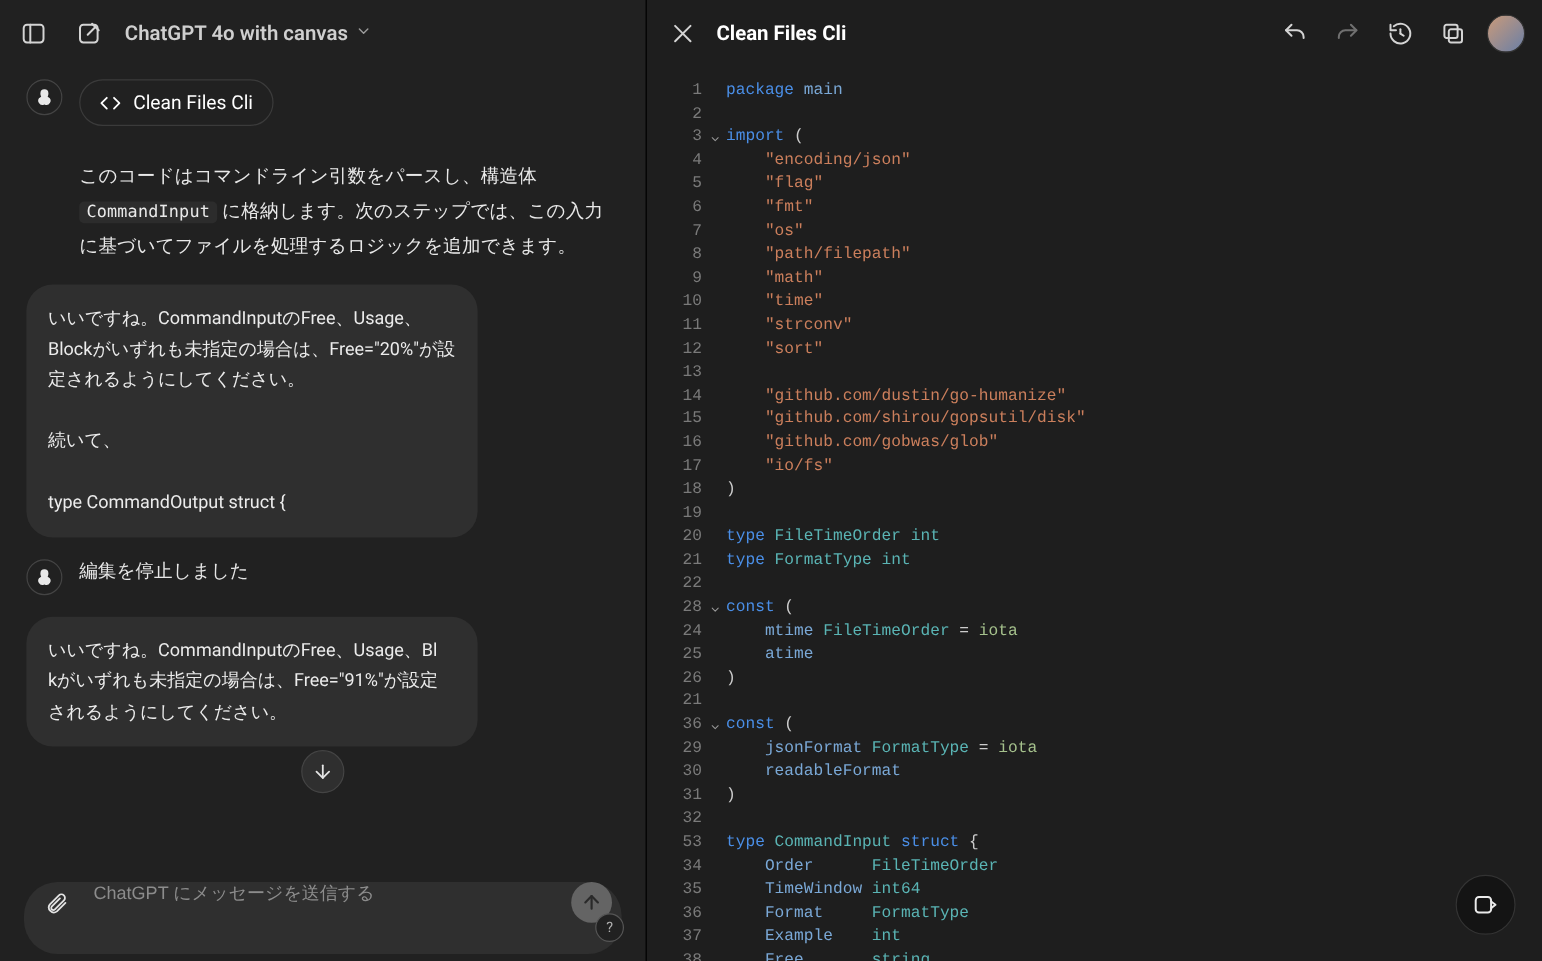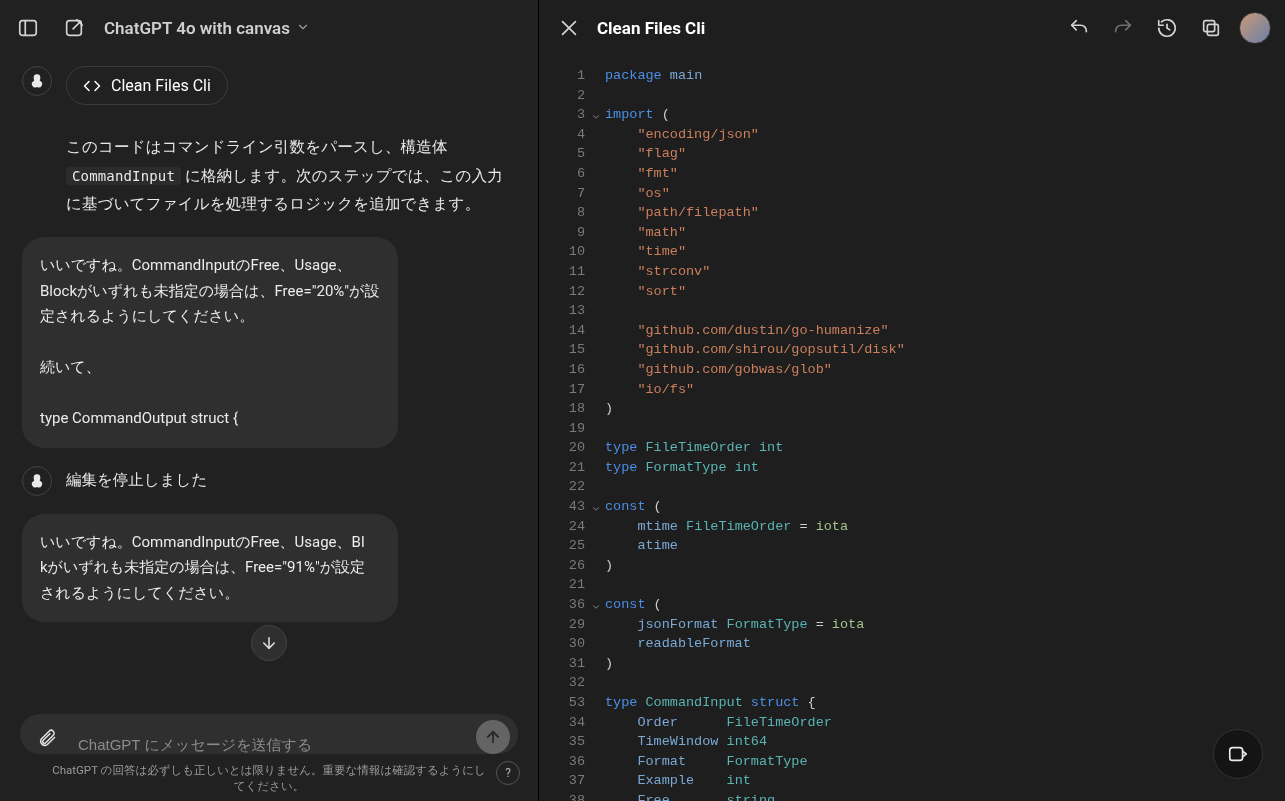--- a/index.html
+++ b/index.html
@@ -43,25 +43,25 @@
   .row{display:flex;gap:14px;margin-bottom:18px;}
   .avatar{width:28px;height:28px;border-radius:50%;border:1px solid #444;display:flex;align-items:center;justify-content:center;flex:0 0 28px;background:#212121;}
   .avatar svg{width:16px;height:16px;fill:#fff}
   .assistant-block{flex:1;min-width:0}
   .chip{display:inline-flex;align-items:center;gap:10px;border:1px solid var(--chip-border);background:transparent;border-radius:22px;padding:9px 16px;font-size:16px;color:#fff;}
   .chip .chip-icon{width:18px;height:18px;}
   .body-text{margin-top:28px;color:#e9e9e9;font-size:15.5px;line-height:1.85;letter-spacing:.01em;}
   .inline-code{background:#2c2c2c;border-radius:4px;padding:1px 6px;font-family:ui-monospace,Menlo,Consolas,monospace;font-size:14px;}
   .row.user{}
   .user-bubble{max-width:340px;background:var(--bubble);border-radius:22px;padding:16px 18px;font-size:15px;line-height:1.7;white-space:pre-wrap;color:#ececec;}
-  .row.system{align-items:center}
+  .row.system{}
   .system-text{color:#e6e6e6;font-size:15.5px;}
   .scroll-down{position:absolute;left:50%;transform:translateX(-50%);bottom:140px;width:34px;height:34px;border-radius:50%;background:#2f2f2f;border:1px solid #444;display:flex;align-items:center;justify-content:center;color:#e4e4e4;}
   .composer-wrap{padding:0 20px 6px 20px;}
-  .composer{display:flex;align-items:flex-end;gap:12px;background:var(--input);border-radius:28px;height:40px;padding:0 8px 0 10px;}
+  .composer{display:flex;align-items:flex-start;gap:12px;background:var(--input);border-radius:28px;height:60px;padding:0 8px 0 10px;}
   .composer .circle-btn{width:34px;height:34px;border-radius:50%;display:flex;align-items:center;justify-content:center;color:#e3e3e3;}
   .composer .send-btn{background:#646464;width:34px;height:34px;border-radius:50%;display:flex;align-items:center;justify-content:center;color:#2a2a2a;}
   .composer input{flex:1;background:transparent;border:0;outline:0;color:#e5e5e5;font-size:15px;}
   .composer input::placeholder{color:#8c8c8c}
   .footer-note{text-align:center;font-size:11.5px;color:#9a9a9a;margin-top:8px;line-height:1.45;padding:0 30px;}
   .help-btn{position:absolute;right:18px;bottom:16px;width:22px;height:22px;border-radius:50%;border:1px solid #555;display:flex;align-items:center;justify-content:center;color:#b0b0b0;font-size:12px;background:#212121}
 
   
   .canvas{flex:1;background:var(--bg-canvas);display:flex;flex-direction:column;position:relative;border-left:1px solid #000;}
   .canvas-header{height:56px;display:flex;align-items:center;padding:0 14px;gap:12px;}
@@ -175,21 +175,20 @@
             </svg>
         </div>
         <input placeholder="ChatGPT にメッセージを送信する" style="">
         <div class="send-btn">
           <svg width="18" height="18" viewBox="0 0 24 24" fill="none" stroke="#2a2a2a" stroke-width="2.4" stroke-linecap="round" stroke-linejoin="round">
               <line x1="12" y1="19" x2="12" y2="5"></line>
               <polyline points="5 12 12 5 19 12"></polyline>
             </svg>
         </div>
       </div>
-      <div class="footer-note">ChatGPT の回答は必ずしも正しいとは限りません。重要な情報は確認するようにしてください。</div>
     </div>
 
     <div class="help-btn">?</div>
   </div>
 
   <div class="canvas">
     <div class="canvas-header">
       <div class="icon-btn">
         <svg viewBox="0 0 24 24">
             <line x1="5" y1="5" x2="19" y2="19"></line>
@@ -244,21 +243,21 @@
             <div class="ln">13</div>
             <div class="ln">14</div>
             <div class="ln">15</div>
             <div class="ln">16</div>
             <div class="ln">17</div>
             <div class="ln">18</div>
             <div class="ln">19</div>
             <div class="ln">20</div>
             <div class="ln">21</div>
             <div class="ln">22</div>
-            <div class="ln">43</div>
+            <div class="ln">28</div>
             <div class="ln">24</div>
             <div class="ln">25</div>
             <div class="ln">26</div>
             <div class="ln">21</div>
             <div class="ln">36</div>
             <div class="ln">29</div>
             <div class="ln">30</div>
             <div class="ln">31</div>
             <div class="ln">32</div>
             <div class="ln">53</div>

